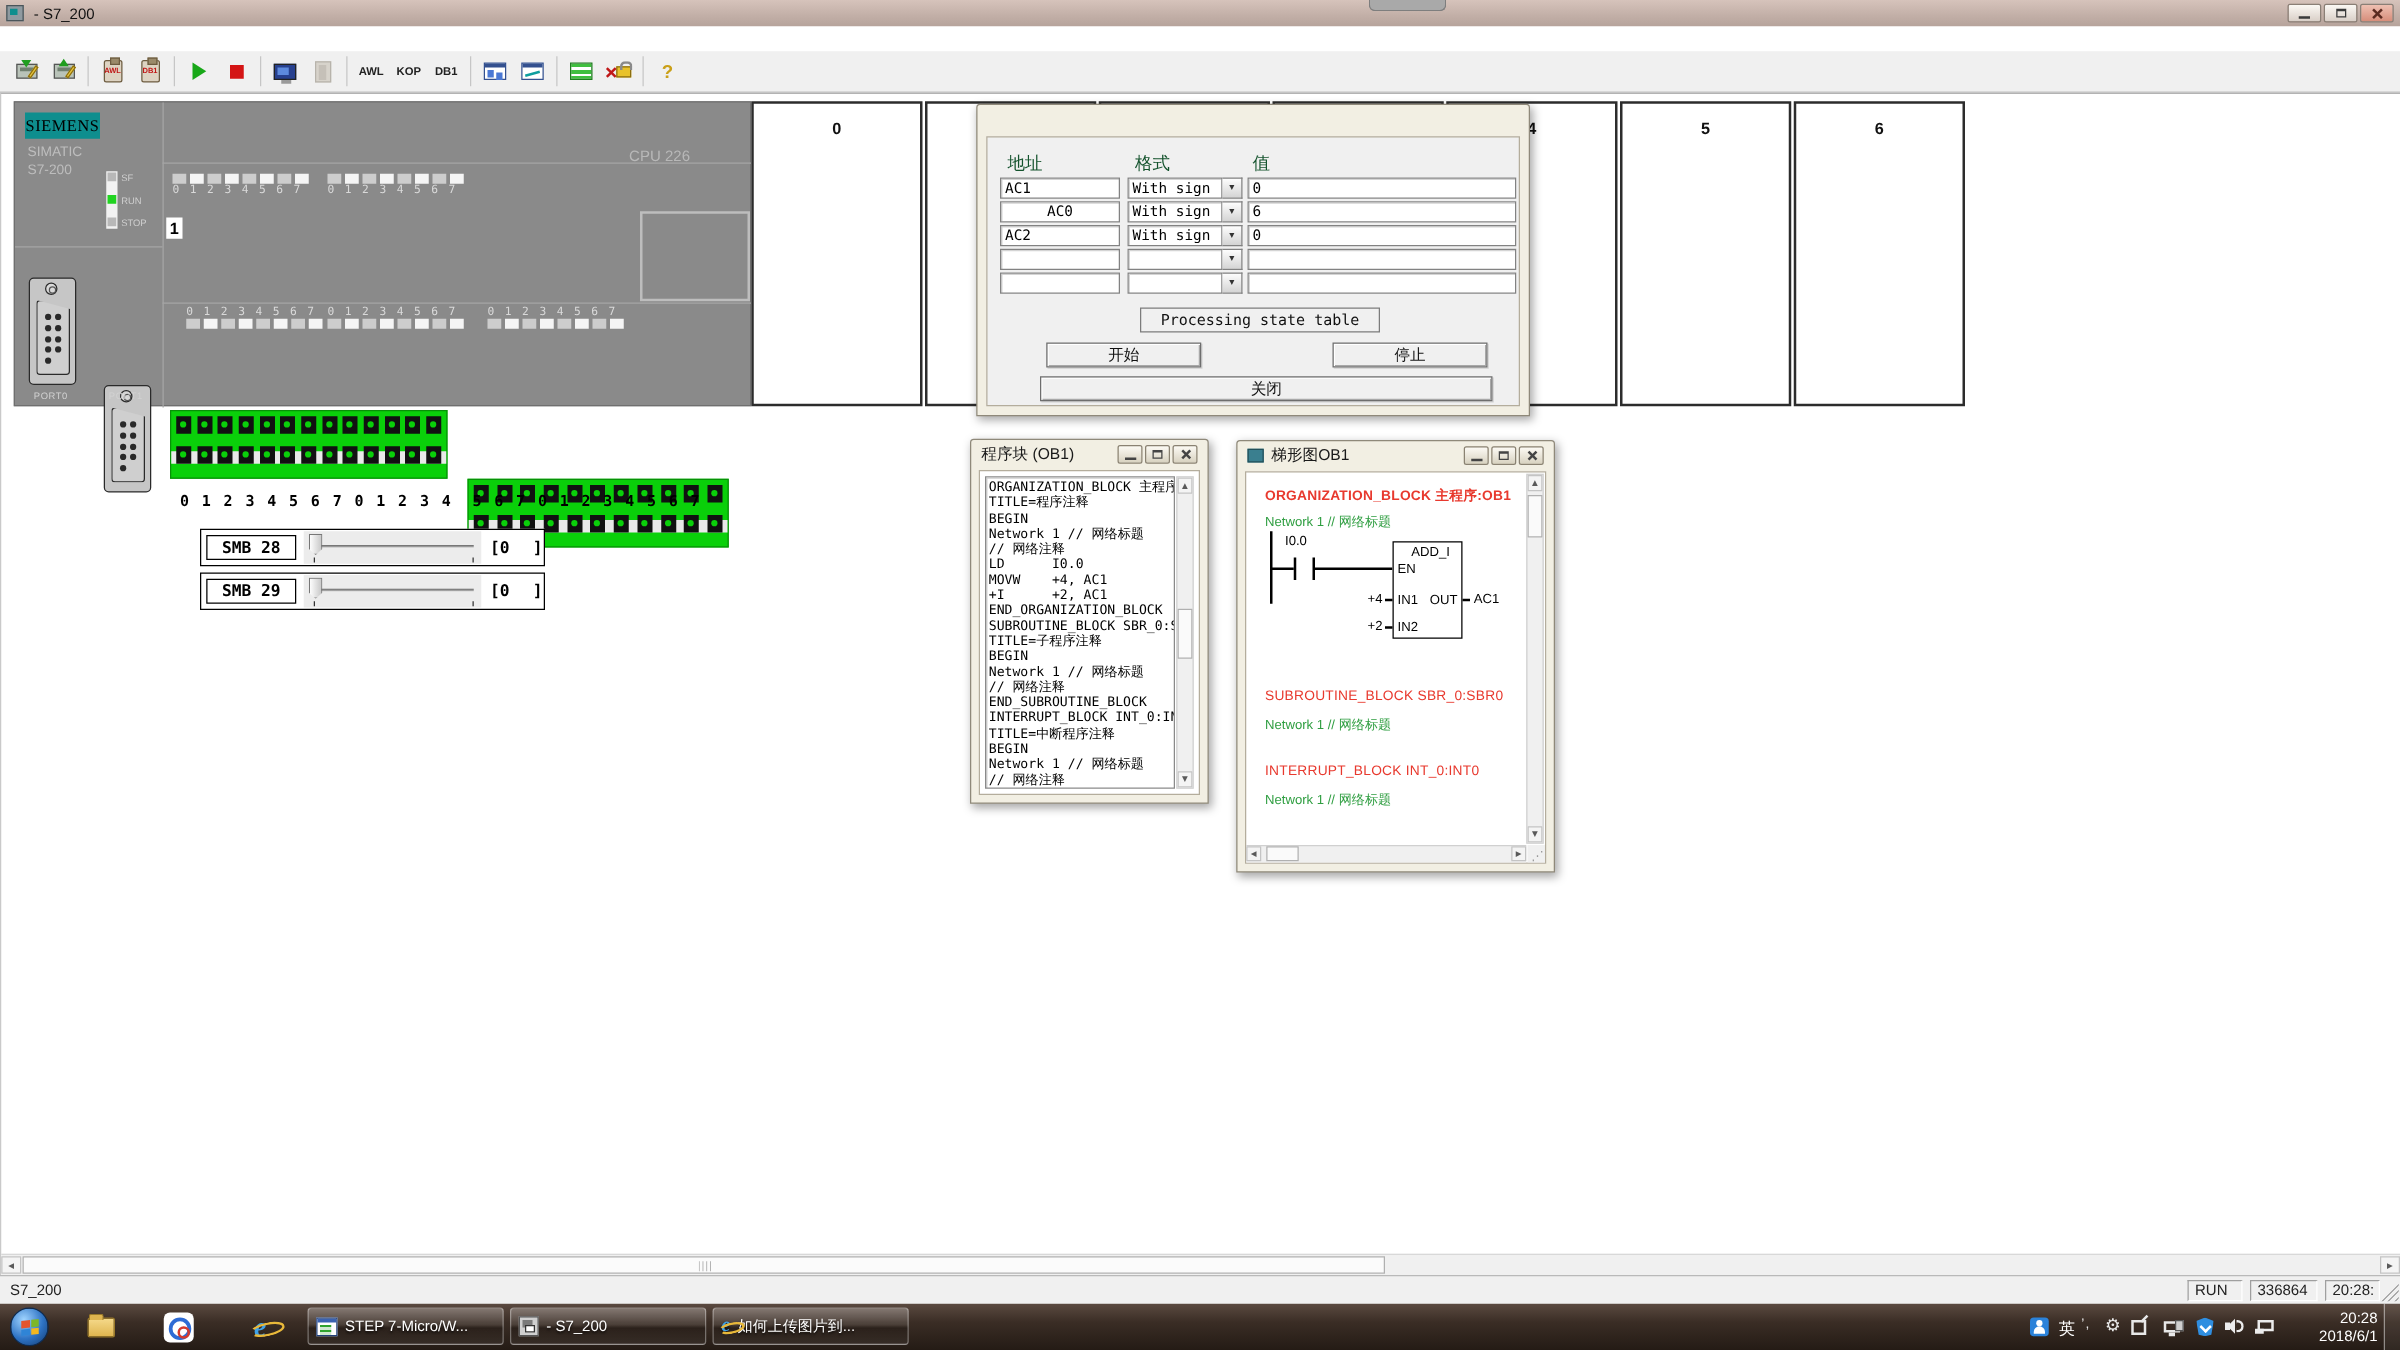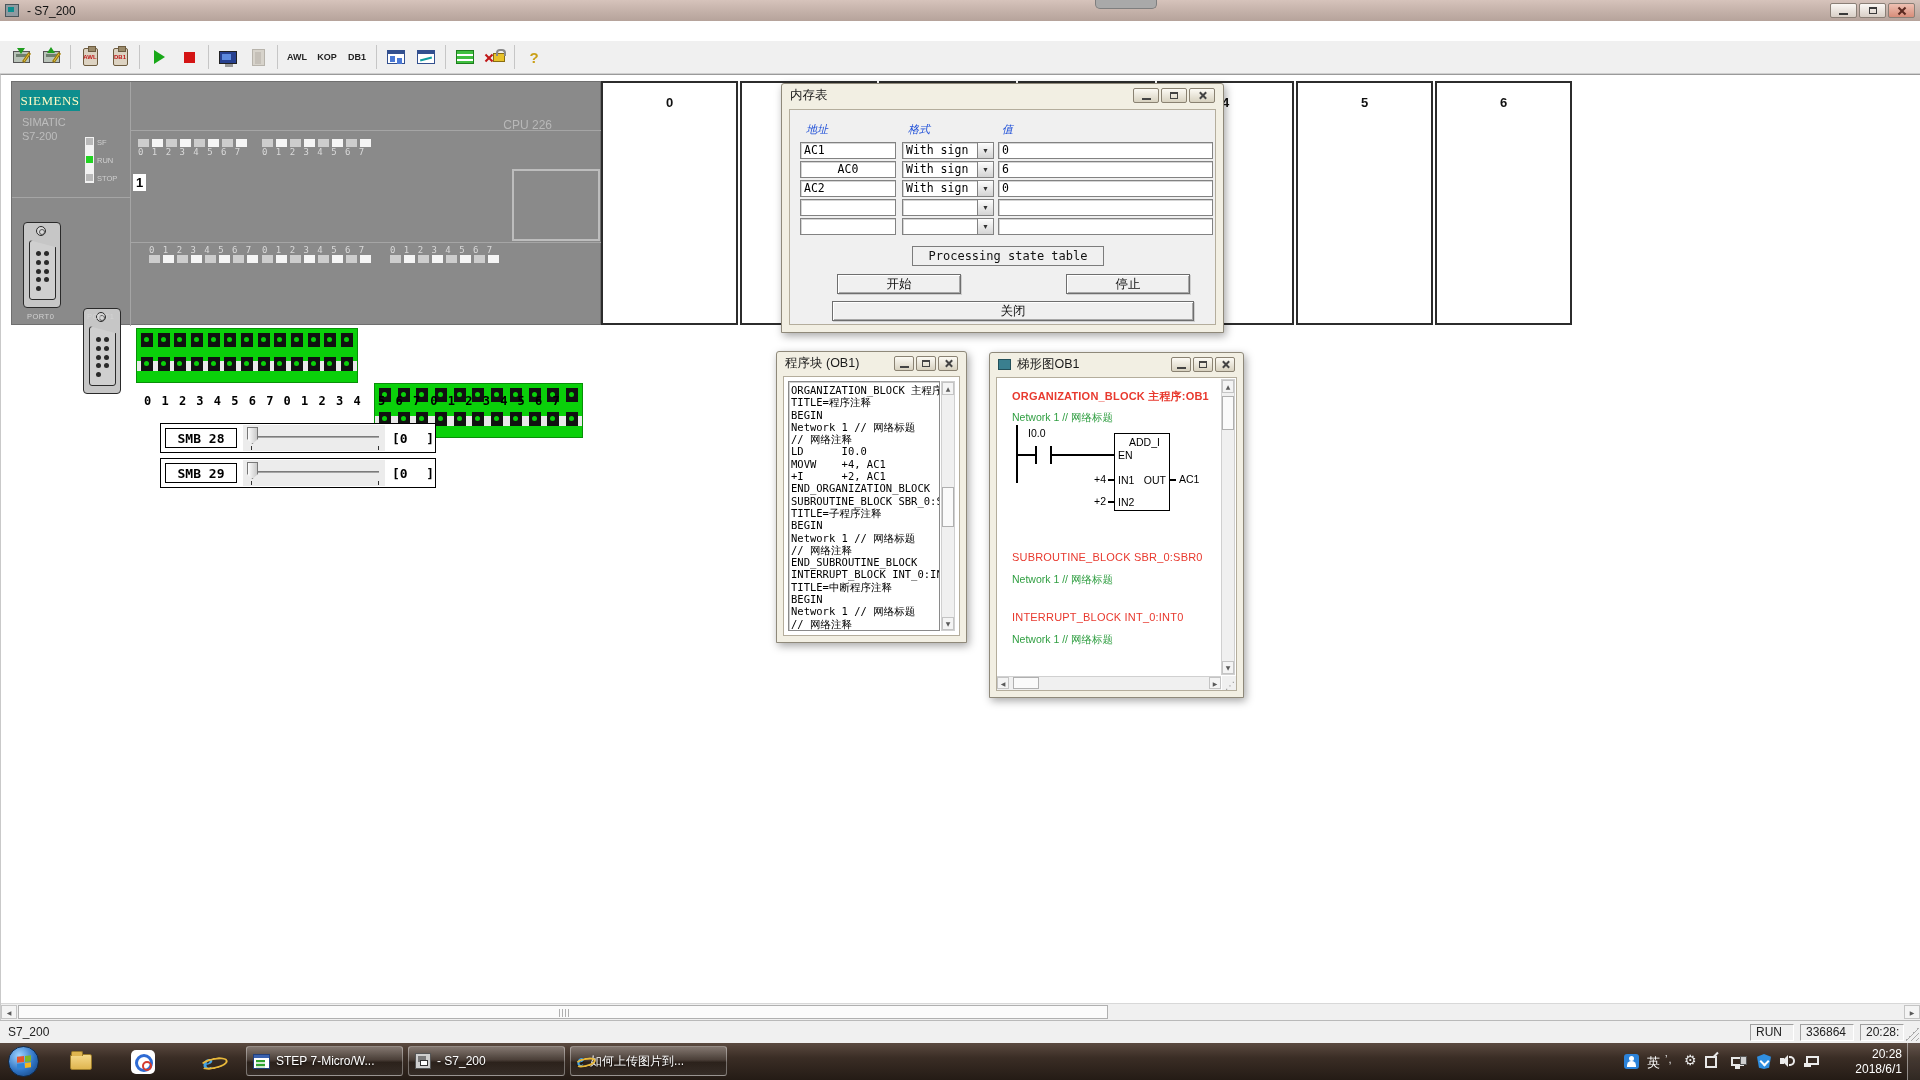--- a/index.html
+++ b/index.html
@@ -56,21 +56,21 @@
   .xmark { position:absolute; left:-9px; top:0; width:8px; height:8px; }
   .xmark::before,.xmark::after { content:""; position:absolute; left:3px; top:-1px; width:2px; height:10px; background:#c01818; }
   .xmark::before{ transform:rotate(45deg);} .xmark::after{ transform:rotate(-45deg);}
   .helpq { font-size:15px; font-weight:bold; color:#caa018; }
 
   
   #workspace { left:0; top:74px; width:1920px; height:946px; background:#fff; border-top:1px solid #9a9a9a; border-left:1px solid #c9c9c9; }
 
   
   #sim { left:10px; top:6px; width:590px; height:244px; background:#8a8a8a; border:1px solid #6f6f6f; }
-  #siemens-box { left:8px; top:8px; width:60px; height:21px; background:#0e8e8e; color:#fef9c3; font-family:"Liberation Serif",serif; font-size:13px; display:flex; align-items:center; justify-content:center; letter-spacing:.5px; }
+  #siemens-box { left:8px; top:8px; width:60px; height:21px; background:#0e8e8e; color:#000000; font-family:"Liberation Serif",serif; font-size:13px; display:flex; align-items:center; justify-content:center; letter-spacing:.5px; }
   .sim-sub { color:#bdbdbd; font-size:11px; }
   #led-strip-col { left:73px; top:55px; width:9px; height:46px; background:#f2f2f2; }
   .cpu-led { position:absolute; left:1px; width:7px; height:7px; }
   .led-lbl { position:absolute; left:12px; font-size:7.5px; color:#cfcfcf; }
   #sim-vdiv { left:118px; top:0; width:1px; height:244px; background:#a5a5a5; }
   #sim-hdiv1 { left:118px; top:48px; width:472px; height:1px; background:#a5a5a5; }
   #sim-hdiv2 { left:0px; top:115px; width:118px; height:1px; background:#a5a5a5; }
   #sim-hdiv3 { left:118px; top:160px; width:472px; height:1px; background:#a5a5a5; }
   .ledrow { display:flex; gap:3px; }
   .ledrow span { width:11px; height:8px; background:#cdcdcd; display:block; }
@@ -113,21 +113,21 @@
   .cwin-tbar { height:23px; display:flex; align-items:center; padding:0 8px; font-size:12.5px; color:#1a1a1a; }
   .cwin-btns { margin-left:auto; display:flex; gap:2px; }
   .cbtn { width:26px; height:15px; border:1px solid #8a8272; border-radius:2px; background:linear-gradient(#fcfaf4,#d8d2c0); display:flex; align-items:center; justify-content:center; }
   .cbtn .g-min { margin-top:7px; background:#444; }
   .cbtn .g-max { border-color:#444; }
   .cbtn .g-x::before,.cbtn .g-x::after { background:#444; height:9px; }
 
   
   #memdlg { left:781px; top:83px; width:443px; height:250px; z-index:30; }
   #memdlg-body { position:absolute; left:7px; right:7px; top:25px; bottom:7px; background:#f0f0f0; border:1px solid #b4ad9c; }
-  .hdr-lbl { font-size:11px; color:#1d4ed8;font-style:italic; }
+  .hdr-lbl { font-size:14px; color:#14532d; }
   .field { background:#fff; border:1px solid #828282; box-shadow:inset 1px 1px 0 #d4d4d4; font-family:"DejaVu Sans Mono",monospace; font-size:11.5px; padding:0 3px; line-height:15px; height:17px; white-space:pre; overflow:hidden; }
   .combo { display:flex; height:17px; }
   .combo .ctext { flex:1; }
   .combo .cbtn2 { width:16px; height:17px; background:linear-gradient(#fdfdfd,#d4d4d4); border:1px solid #828282; border-left:none; font-size:7px; color:#333; display:flex; align-items:center; justify-content:center; }
   .statusbox { border:1px solid #7c7c7c; font-family:"DejaVu Sans Mono",monospace; font-size:12px; color:#111; display:flex; align-items:center; justify-content:center; }
   .pushbtn { background:#f0f0f0; border:1px solid #6e6e6e; box-shadow:inset 1px 1px 0 #fff, inset -1px -1px 0 #a8a8a8, 1px 1px 0 #cfcfcf; font-size:12.5px; color:#111; display:flex; align-items:center; justify-content:center; }
 
   
   #progwin { left:776px; top:351px; width:191px; height:292px; z-index:20; }
   #progwin-body { position:absolute; left:6px; right:6px; top:24px; bottom:6px; background:#fff; border:1px solid #b4ad9c; }
@@ -543,34 +543,20 @@
     <div id="ws-hscroll" class="abs">
       <div class="sb-btn" style="left:0;">◀</div>
       <div id="ws-thumb">
           <div id="ws-grip"></div>
         </div>
       <div class="sb-btn" style="left:auto; right:0;">▶</div>
     </div>
   </div>
 
   <div id="memdlg" class="abs cwin">
-    <div class="cwin-tbar">
-      <span>内存表</span>
-      <div class="cwin-btns">
-        <div class="cbtn">
-            <div class="g-min"></div>
-          </div>
-        <div class="cbtn">
-            <div class="g-max"></div>
-          </div>
-        <div class="cbtn">
-            <div class="g-x"></div>
-          </div>
-      </div>
-    </div>
     <div id="memdlg-body">
       <div class="abs hdr-lbl" style="left:16px; top:12px;">地址</div>
       <div class="abs hdr-lbl" style="left:118px; top:12px;">格式</div>
       <div class="abs hdr-lbl" style="left:212px; top:12px;">值</div>
 
       <div class="abs field" style="left:10px; top:32px; width:96px;">AC1</div>
       <div class="abs combo" style="left:112px; top:32px; width:92px;">
         <div class="field ctext">With sign</div>
         <div class="cbtn2">▼</div>
       </div>

